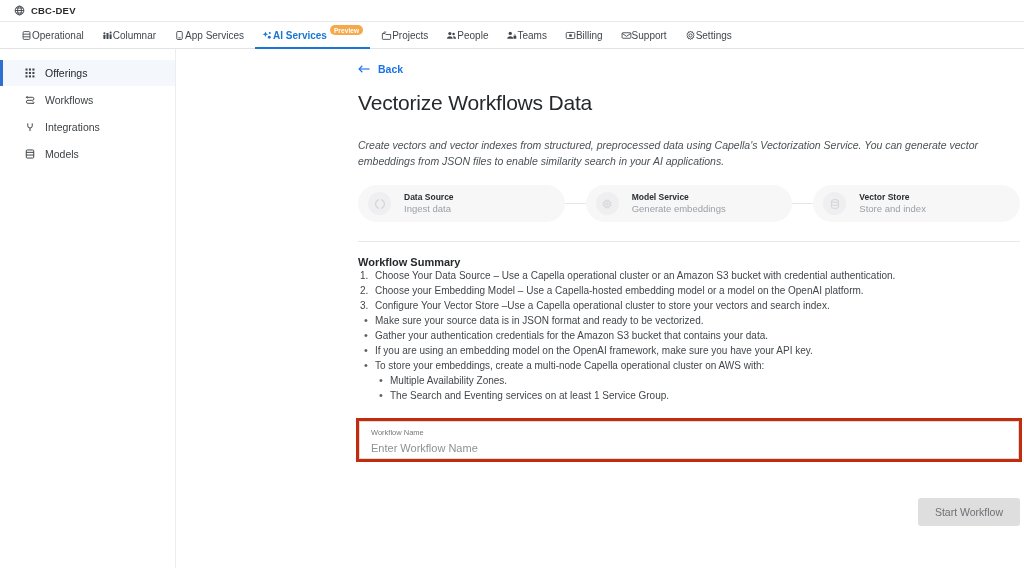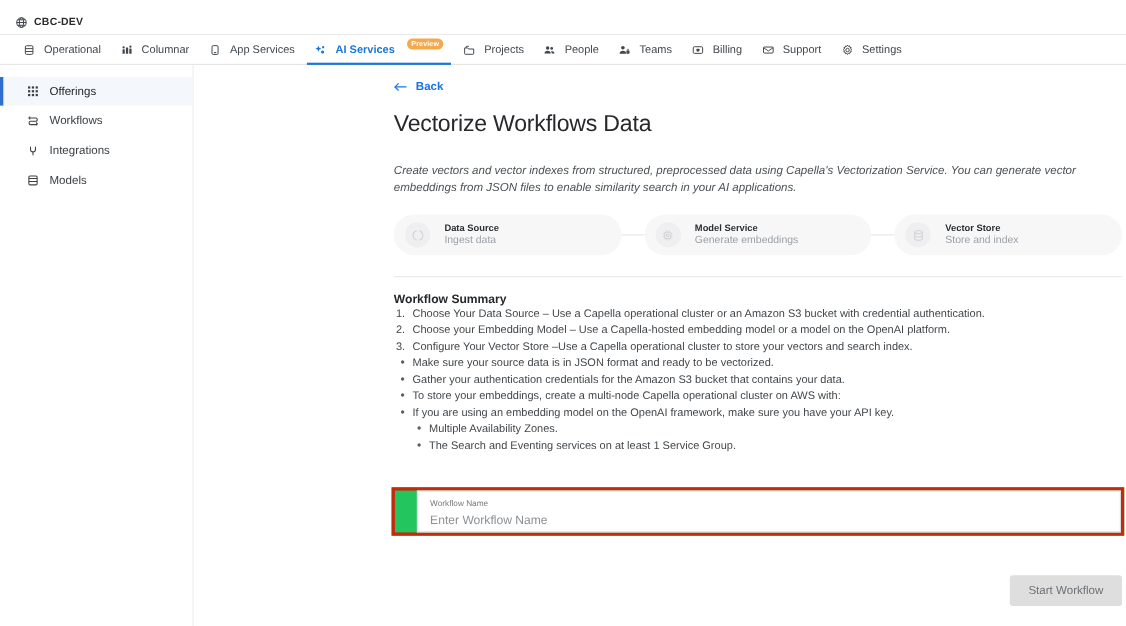--- a/index.html
+++ b/index.html
@@ -11,38 +11,37 @@
     overflow: hidden;
   }
 
   
   .org-bar {
     height: 22px;
     display: flex; align-items: center;
     padding: 0 14px;
     background: #ffffff;
     border-bottom: 1px solid #e8e8e8;
-    margin-top: 10px;
   }
   .org-name {
     font-size: 9.5px; font-weight: 700; letter-spacing: .2px;
     color: #2b2b2b; margin-left: 6px;
   }
   .globe-icon { width: 11px; height: 11px; display:block; }
 
   
   .nav-bar {
     height: 27px;
     display: flex; align-items: stretch;
     padding: 0 12px;
     background: #ffffff;
     border-bottom: 1px solid #e3e3e3;
   }
   .nav-item {
-    display: flex; align-items: center; gap: 8px;
+    display: flex; align-items: center; gap: 0;
     padding: 0 9px;
     font-size: 10px; color: #41474d;
     position: relative; cursor: pointer;
     white-space: nowrap;
   }
   .nav-item .nav-ico { width: 11px; height: 11px; display: block; flex: 0 0 auto; }
   .nav-item.active { color: #1976d2; font-weight: 600; }
   .nav-item.active::after {
     content: ""; position: absolute; left: 2px; right: 2px; bottom: -1px;
     height: 2px; background: #1976d2;
@@ -148,25 +147,24 @@
   ul.sub > li {
     font-size: 10px; line-height: 15px; color: #42474b;
     padding-left: 14px; position: relative;
   }
   ul.sub > li::before {
     content: "•"; position: absolute; left: 3px; color: #5b6065; font-size: 11px;
   }
 
   
   .field-highlight {
-    margin-top: 30px;
+    margin-top: 15px;
     width: 666px; margin-left: -2px;
     border: 3px solid #c32b0c;
     background: #22c55e;
-    padding-left: 20px;
   }
   .field-box {
     border: 1px solid #dcdcdc;
     background: #ffffff;
     height: 38px;
     padding: 5px 11px 0;
   }
   .field-label { font-size: 7.5px; color: #76797c; line-height: 11px; }
   .field-input {
     border: none; outline: none; width: 100%;
@@ -450,22 +448,22 @@
       <ol class="summary">
         <li>Choose Your Data Source – Use a Capella operational cluster or an Amazon S3 bucket with credential authentication.</li>
         <li>Choose your Embedding Model – Use a Capella-hosted embedding model or a model on the OpenAI platform.</li>
         <li>Configure Your Vector Store –Use a Capella operational cluster to store your vectors and search index.</li>
       </ol>
 
 
       <ul class="begin">
         <li>Make sure your source data is in JSON format and ready to be vectorized.</li>
         <li>Gather your authentication credentials for the Amazon S3 bucket that contains your data.</li>
+        <li>If you are using an embedding model on the OpenAI framework, make sure you have your API key.</li>
         <li>To store your embeddings, create a multi-node Capella operational cluster on AWS with:</li>
-        <li>If you are using an embedding model on the OpenAI framework, make sure you have your API key.</li>
       </ul>
 
       <ul class="sub">
         <li>Multiple Availability Zones.</li>
         <li>The Search and Eventing services on at least 1 Service Group.</li>
       </ul>
 
       <div class="field-highlight">
         <div class="field-box">
           <div class="field-label">Workflow Name</div>

